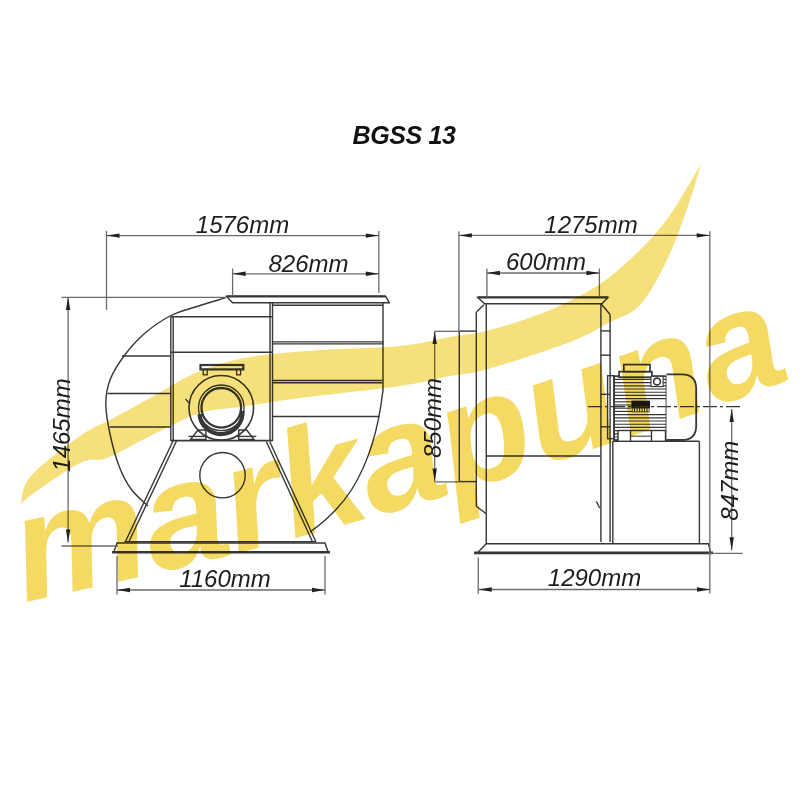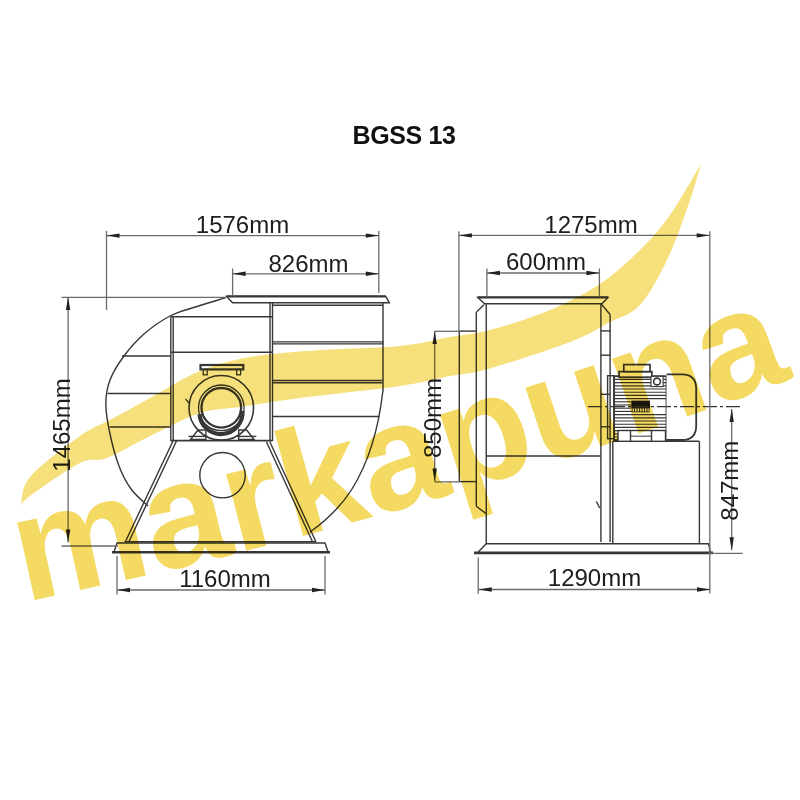--- a/index.html
+++ b/index.html
@@ -1,16 +1,16 @@
 <!DOCTYPE html>
 <html><head>
 <meta charset="utf-8">
 <style>
   html,body{margin:0;padding:0;background:#fff;}
-  #page{width:740px;height:800px;position:relative;font-family:"Liberation Sans",sans-serif;}
+  #page{width:740px;height:800px;position:relative;font-family:"Liberation Sans",sans-serif;font-style:italic;}
   svg{position:absolute;left:0;top:0;}
 </style>
 </head>
 <body>
 <div id="page">
 <svg width="800" height="800" viewBox="0 0 800 800">
 
   <rect x="0" y="0" width="800" height="800" fill="#ffffff"></rect>
 
   <text x="404" y="143.5" font-size="25" letter-spacing="-0.4" font-weight="bold" fill="#111" text-anchor="middle">BGSS 13</text>

